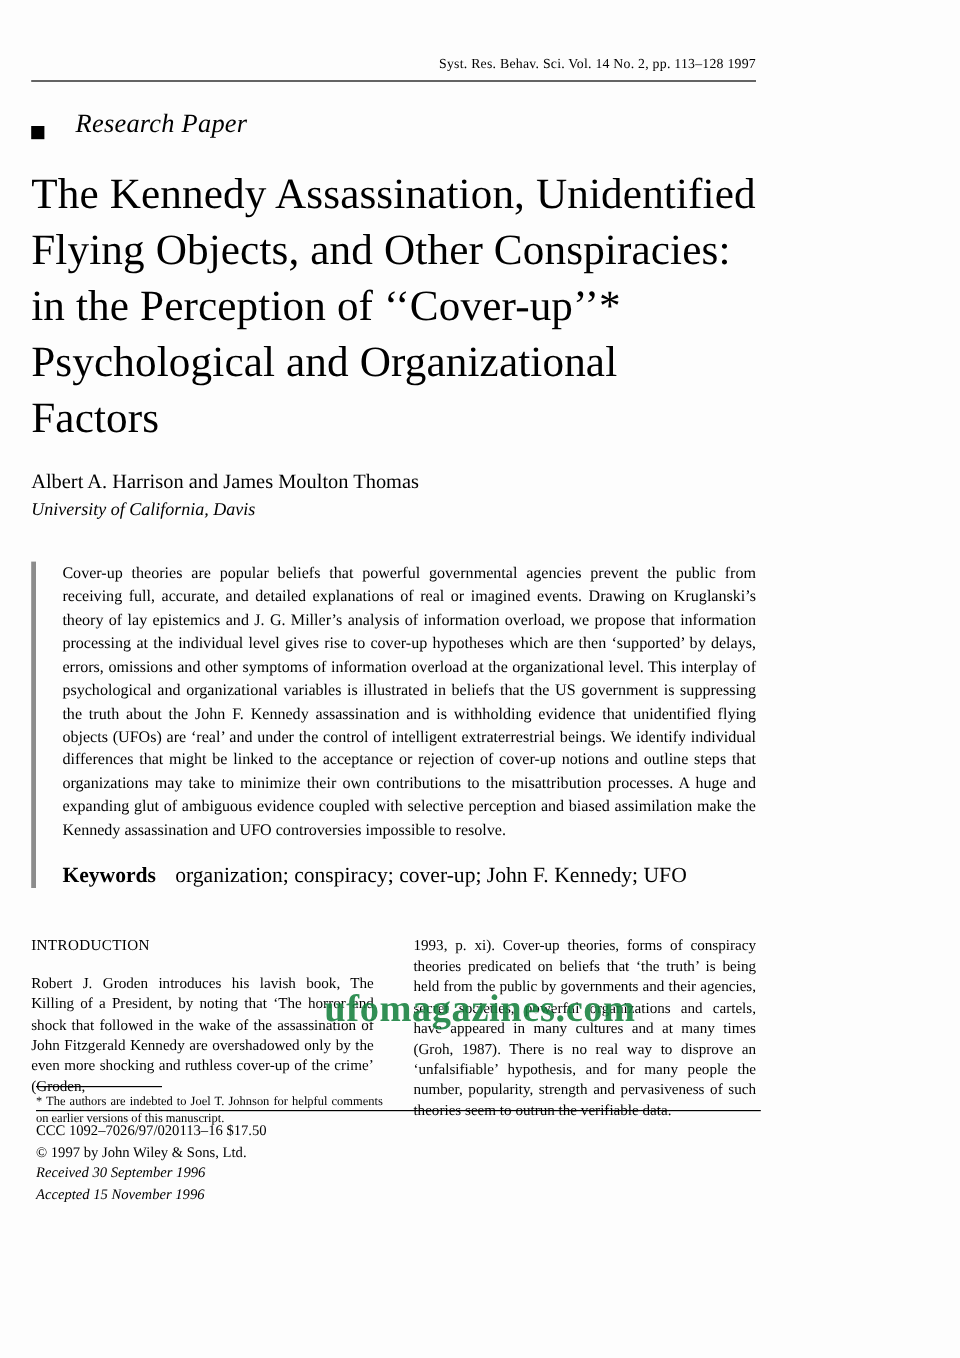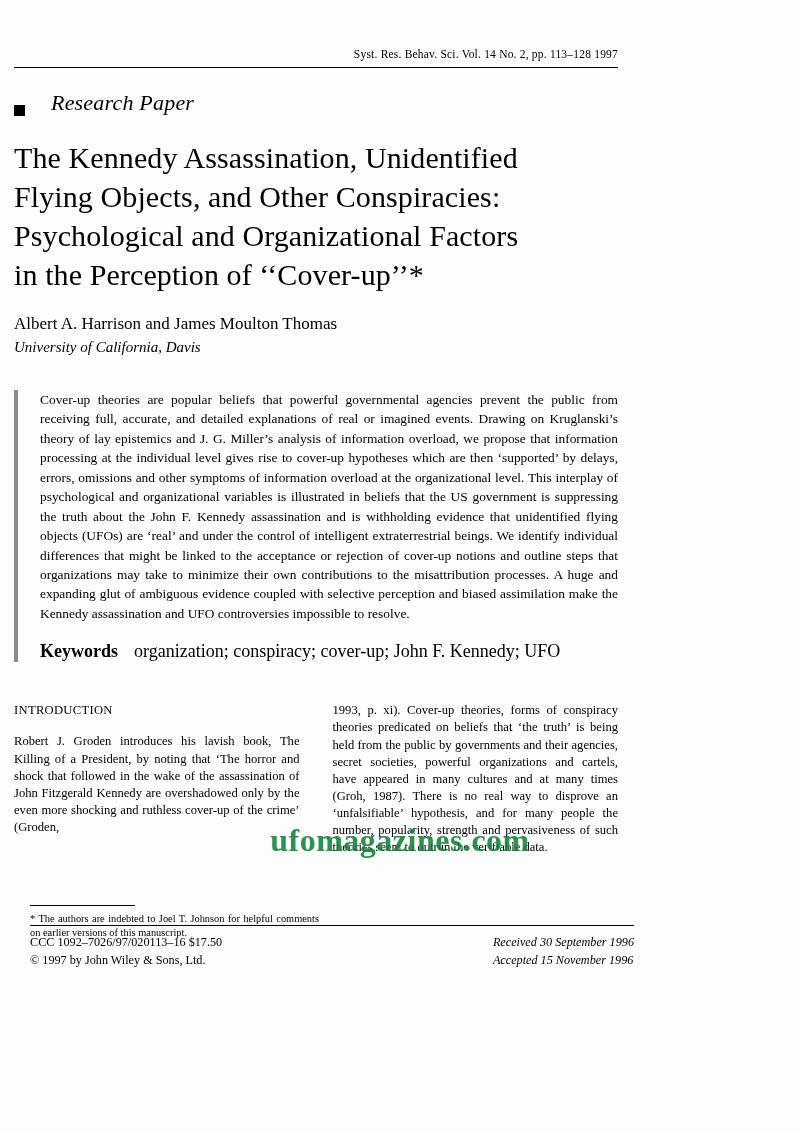--- a/index.html
+++ b/index.html
@@ -17,21 +17,21 @@
   }
   .page {
     position: absolute;
     left: 0; top: 0;
     width: 800px;
     height: 1132px;
     background: #fdfdfd;
   }
   .content {
     position: absolute;
-    left: 14px;
+    left: 26px;
     top: 48px;
     width: 604px;
   }
 
   
   .runhead {
     text-align: right;
     font-family: "Liberation Serif", serif;
     font-size: 11.5px;
     letter-spacing: 0.2px;
@@ -59,21 +59,21 @@
   .paper-type-label {
     font-style: italic;
     font-size: 22px;
     font-family: "Liberation Serif", serif;
     letter-spacing: 0.2px;
   }
 
   
   .title {
     margin-top: 22px;
-    font-size: 30px;
+    font-size: 36px;
     line-height: 1.3;
     font-family: "Liberation Serif", serif;
     letter-spacing: 0.1px;
   }
   .title span { display: block; }
 
   
   .authors {
     margin-top: 20px;
     font-size: 17px;
@@ -165,20 +165,21 @@
   }
   .bottom-rule {
     border-top: 1px solid #000;
     margin-bottom: 8px;
   }
   .bottom-row {
     display: flex;
     justify-content: space-between;
     font-size: 12.2px;
     font-family: "Liberation Serif", serif;
+    flex-direction: column;
   }
   .bottom-left div { line-height: 1.45; }
   .bottom-right div {
     line-height: 1.45;
     font-style: italic;
     text-align: left;
   }
 
   
   .watermark {
@@ -207,22 +208,22 @@
     <div class="rule-top"></div>
 
     <div class="paper-type">
       <span class="sqr"></span>
       <span class="paper-type-label">Research Paper</span>
     </div>
 
     <div class="title">
       <span>The Kennedy Assassination, Unidentified</span>
       <span>Flying Objects, and Other Conspiracies:</span>
+      <span>in the Perception of ‘‘Cover-up’’*</span>
       <span>Psychological and Organizational Factors</span>
-      <span>in the Perception of ‘‘Cover-up’’*</span>
     </div>
 
     <div class="authors">Albert A. Harrison and James Moulton Thomas</div>
     <div class="affiliation">University of California, Davis</div>
 
     <div class="abstract-wrap">
       <div class="abstract-bar"></div>
       <div class="abstract-body">
         <div class="abstract-text">Cover-up theories are popular beliefs that powerful governmental agencies prevent the public from receiving full, accurate, and detailed explanations of real or imagined events. Drawing on Kruglanski’s theory of lay epistemics and J. G. Miller’s analysis of information overload, we propose that information processing at the individual level gives rise to cover-up hypotheses which are then ‘supported’ by delays, errors, omissions and other symptoms of information overload at the organizational level. This interplay of psychological and organizational variables is illustrated in beliefs that the US government is suppressing the truth about the John F. Kennedy assassination and is withholding evidence that unidentified flying objects (UFOs) are ‘real’ and under the control of intelligent extraterrestrial beings. We identify individual differences that might be linked to the acceptance or rejection of cover-up notions and outline steps that organizations may take to minimize their own contributions to the misattribution processes. A huge and expanding glut of ambiguous evidence coupled with selective perception and biased assimilation make the Kennedy assassination and UFO controversies impossible to resolve.</div>
         <div class="keywords">

